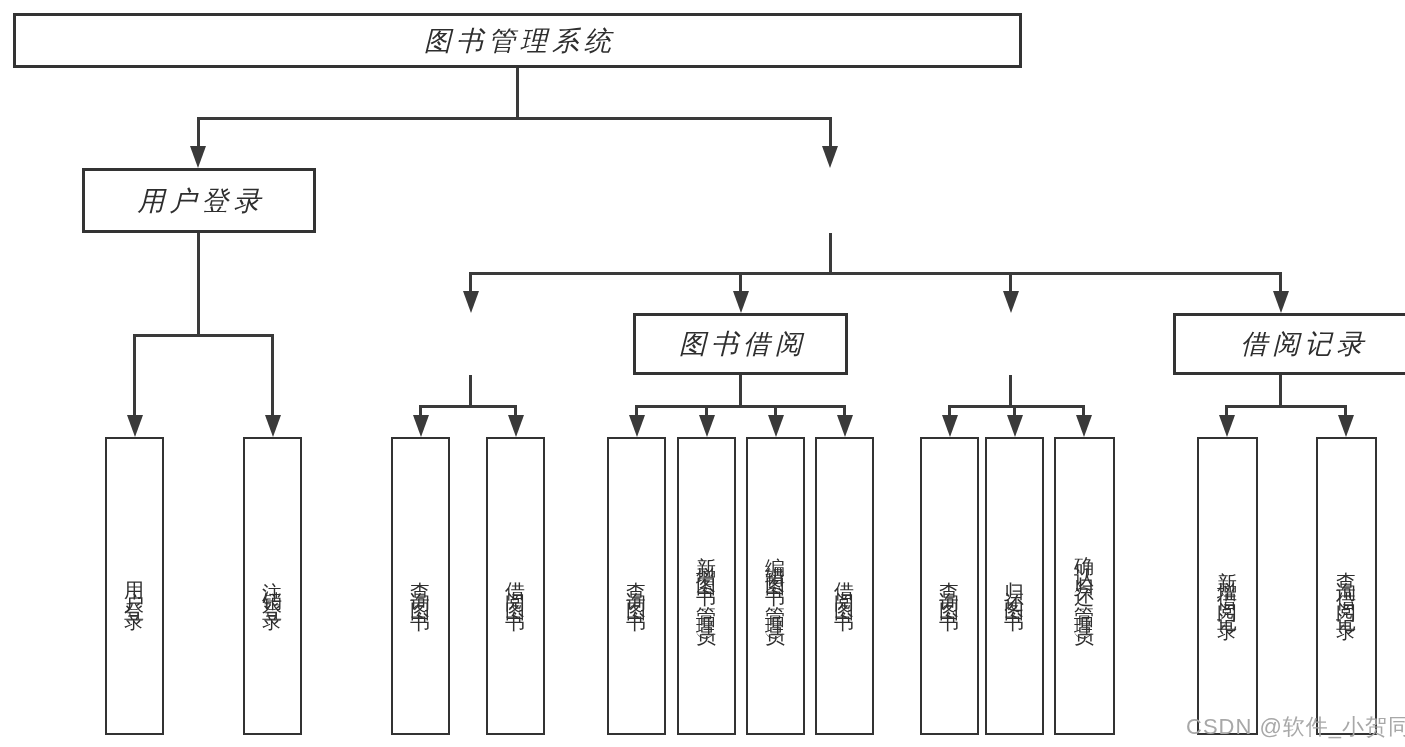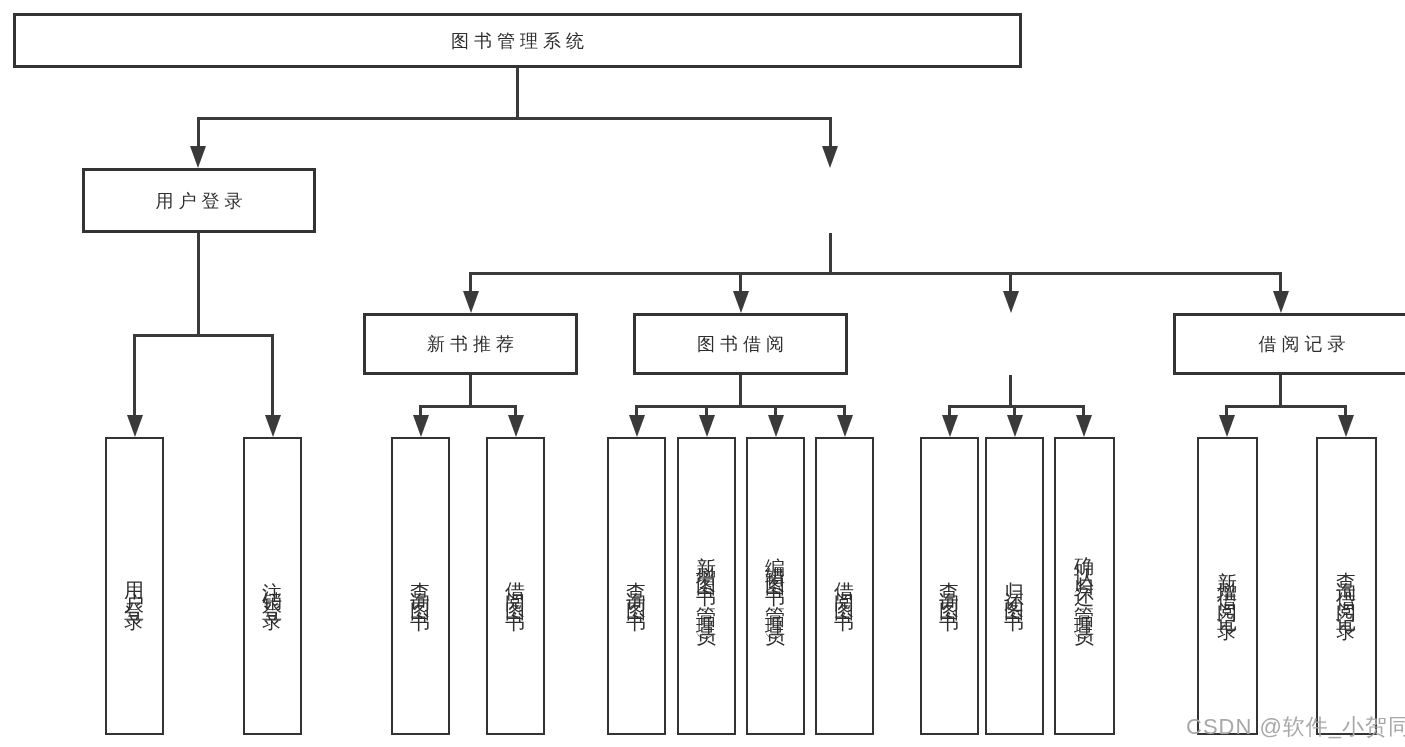--- a/index.html
+++ b/index.html
@@ -9,22 +9,22 @@
     font-family:"Liberation Sans", sans-serif;
     color:#2e2e2e;
   }
   .box {
     position:absolute; background:#ffffff;
     border:3px solid #333333; box-sizing:border-box;
     display:flex; align-items:center; justify-content:center;
   }
   .leaf { border-width:2px; }
   .label-h {
-    font-size:18px; letter-spacing:5px; text-indent:5px;
-    color:#2e2e2e; white-space:nowrap;
+    font-size:27px; letter-spacing:5px; text-indent:5px;
+    color:#2e2e2e; white-space:nowrap;font-style:italic;
   }
   .label-v {
     writing-mode:vertical-rl; text-orientation:mixed;
     font-size:20px; letter-spacing:10px; line-height:1;
     color:#2e2e2e; white-space:nowrap;
   }
   .vline { position:absolute; width:3px; background:#3a3a3a; }
   .hline { position:absolute; height:3px; background:#3a3a3a; }
   .arrow {
     position:absolute; width:0; height:0;
@@ -70,23 +70,20 @@
   <div class="hline" style="left:469px; top:272px; width:813px;"></div>
   <div class="vline" style="left:469px; top:272px; height:22px;"></div>
   <div class="arrow" style="left:462.5px; top:291px;"></div>
   <div class="vline" style="left:739px; top:272px; height:22px;"></div>
   <div class="arrow" style="left:732.5px; top:291px;"></div>
   <div class="vline" style="left:1009px; top:272px; height:22px;"></div>
   <div class="arrow" style="left:1002.5px; top:291px;"></div>
   <div class="vline" style="left:1279px; top:272px; height:22px;"></div>
   <div class="arrow" style="left:1272.5px; top:291px;"></div>
 
-  <div class="box" style="left:363px; top:313px; width:215px; height:62px;">
-    <span class="label-h">新书推荐</span>
-  </div>
   <div class="box" style="left:633px; top:313px; width:215px; height:62px;">
     <span class="label-h">图书借阅</span>
   </div>
   <div class="box" style="left:1173px; top:313px; width:258px; height:62px;">
     <span class="label-h">借阅记录</span>
   </div>
 
   <div class="vline" style="left:469px; top:375px; height:33px;"></div>
   <div class="hline" style="left:419px; top:405px; width:98px;"></div>
   <div class="vline" style="left:419px; top:405px; height:13px;"></div>

